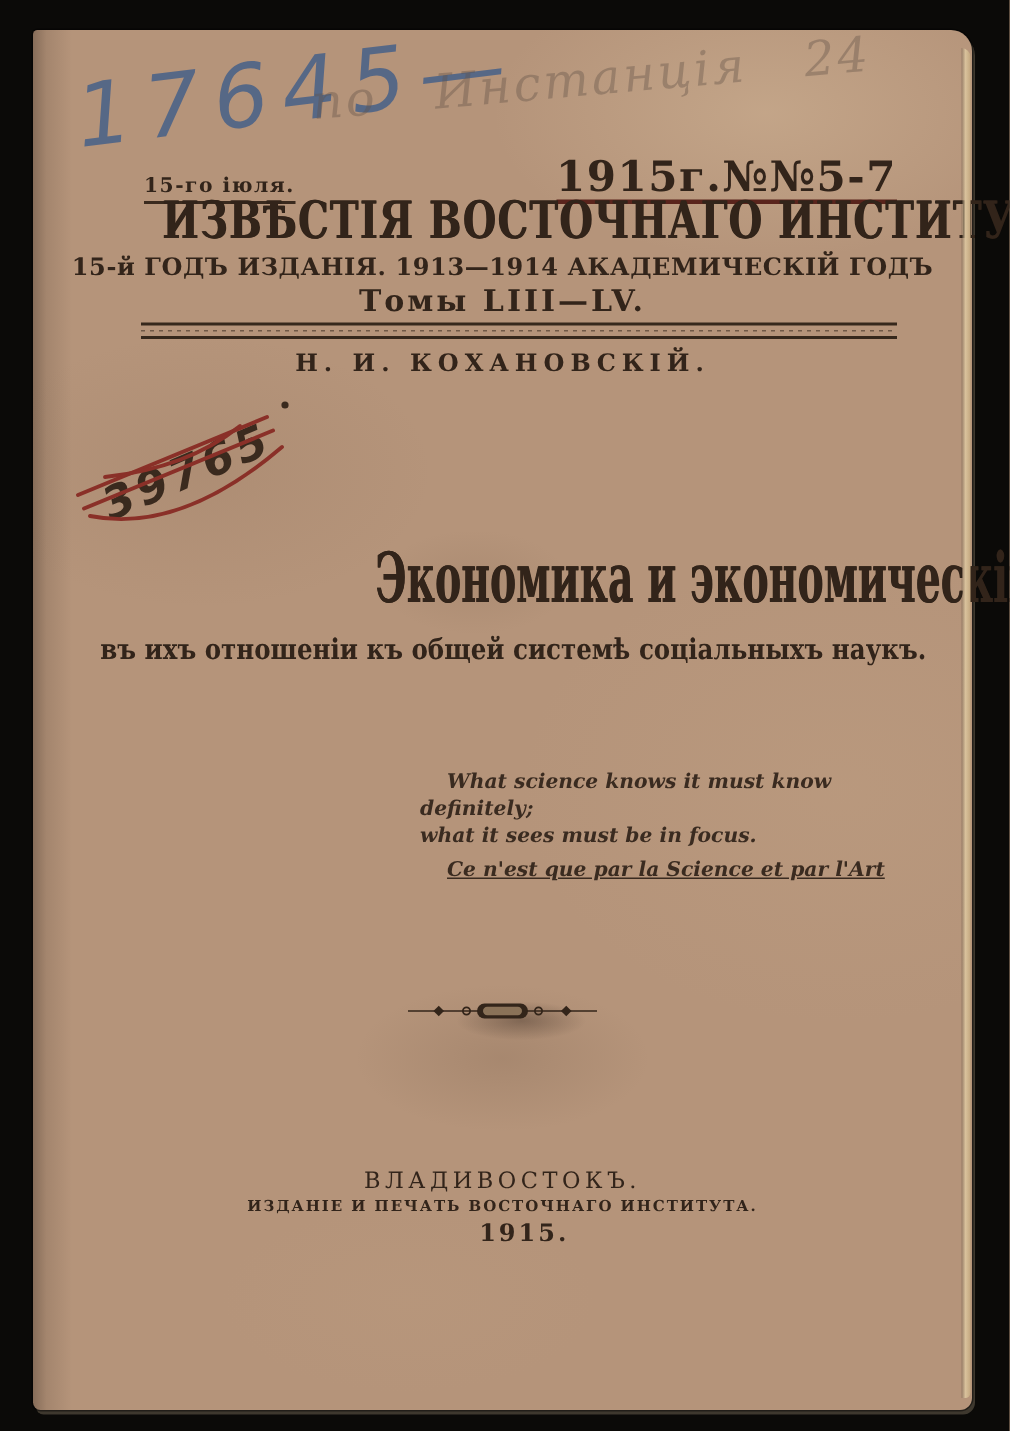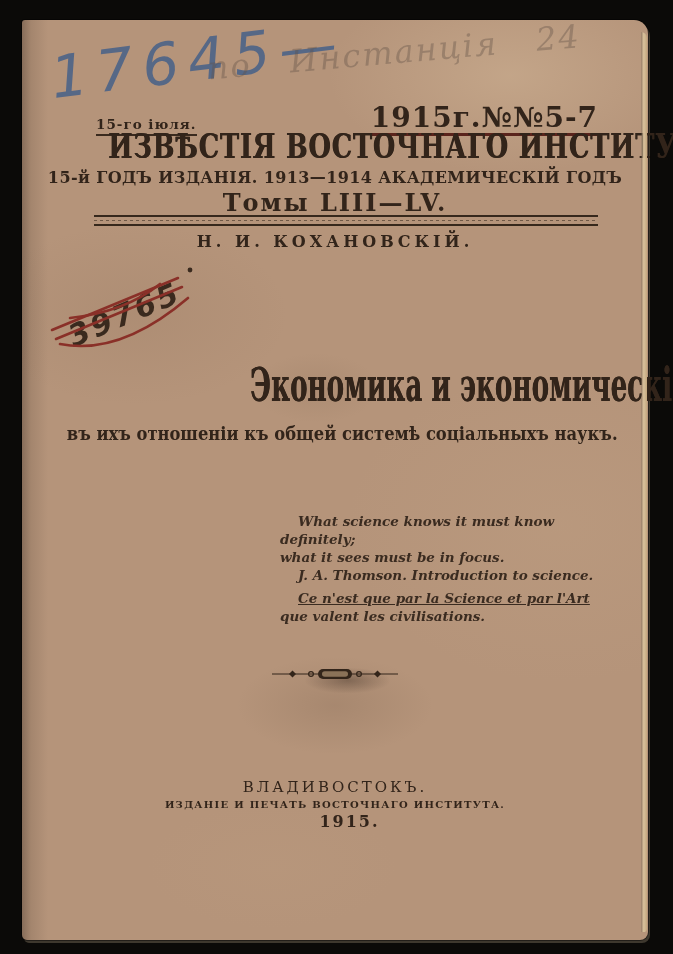--- a/index.html
+++ b/index.html
@@ -67,21 +67,21 @@
     border-bottom:3px solid #5a241c;padding-bottom:1px;
     line-height:1;
   }
   .journal-title{top:110px;}
   .journal-title span{
     display:inline-block;font-weight:bold;font-size:33px;line-height:1;
     letter-spacing:1px;transform:scale(.78,1.04);transform-origin:center;
     white-space:nowrap;text-shadow:.6px 0 currentColor;
   }
   .edition-line{top:148px;font-weight:bold;font-size:16px;letter-spacing:.4px;white-space:nowrap;}
-  .volumes-line{top:168px;font-weight:bold;font-size:24px;letter-spacing:2px;}
+  .volumes-line{top:168px;font-weight:bold;font-size:20px;letter-spacing:2px;}
   .double-rule{
     position:absolute;left:72px;top:195px;width:504px;height:7px;
     border-top:2px solid #36281c;border-bottom:2px solid #36281c;
     background:repeating-linear-gradient(90deg,rgba(54,40,28,.55) 0 3px,transparent 3px 6px) center/100% 1px no-repeat;
   }
   .author-line{top:212px;font-size:16px;font-weight:bold;letter-spacing:4px;}
 
   
   .main-title{top:342px;}
   .main-title span{
@@ -154,23 +154,21 @@
   <div class="center-block main-title ink">
     <span>Экономика и экономическій принципъ</span>
   </div>
   <div class="center-block subtitle ink">
     <span>въ ихъ отношеніи къ общей системѣ соціальныхъ наукъ.</span>
   </div>
 
   <div class="epigraph">
     <div class="ind">What science knows it must know definitely;</div>
     <div>what it sees must be in focus.</div>
-    <div class="ind">J. A. Thomson. Introduction to science.</div>
     <div class="ind gap">Ce n'est que par la Science et par l'Art</div>
-    <div>que valent les civilisations.</div>
   </div>
 
   <div class="ornament">
     <svg width="130" height="16" viewBox="0 0 130 16">
       <line x1="2" y1="8" x2="128" y2="8" stroke="#33251a" stroke-width="1"></line>
       <rect x="20" y="5.5" width="5" height="5" fill="#33251a" transform="rotate(45 22.5 8)"></rect>
       <rect x="105" y="5.5" width="5" height="5" fill="#33251a" transform="rotate(45 107.5 8)"></rect>
       <circle cx="41" cy="8" r="2.4" fill="none" stroke="#33251a" stroke-width="1.2"></circle>
       <circle cx="89" cy="8" r="2.4" fill="none" stroke="#33251a" stroke-width="1.2"></circle>
       <rect x="48" y="3" width="34" height="10" rx="5" fill="#33251a"></rect>

